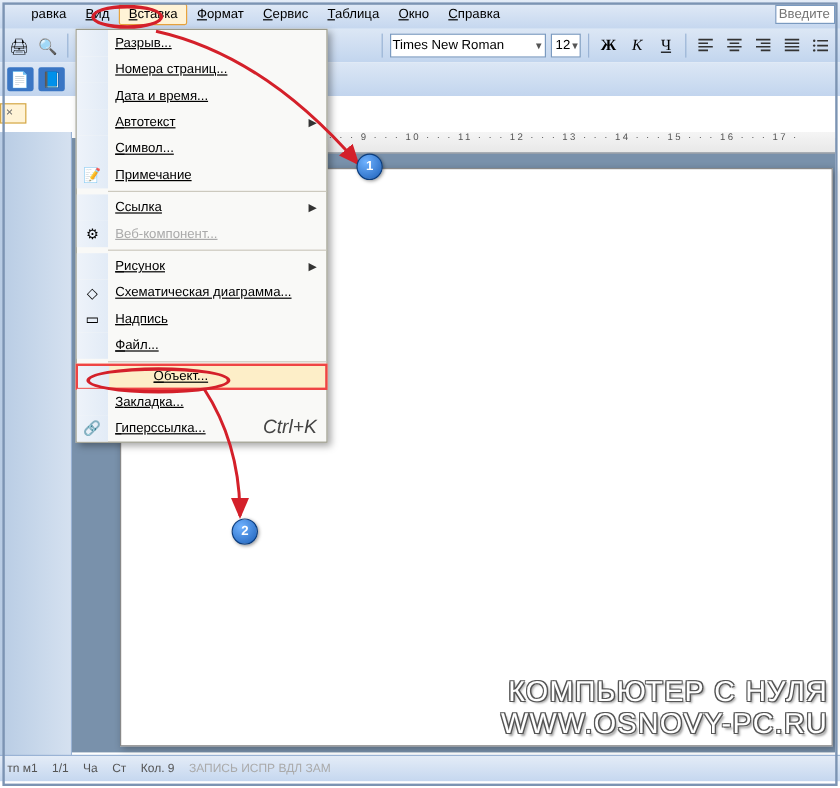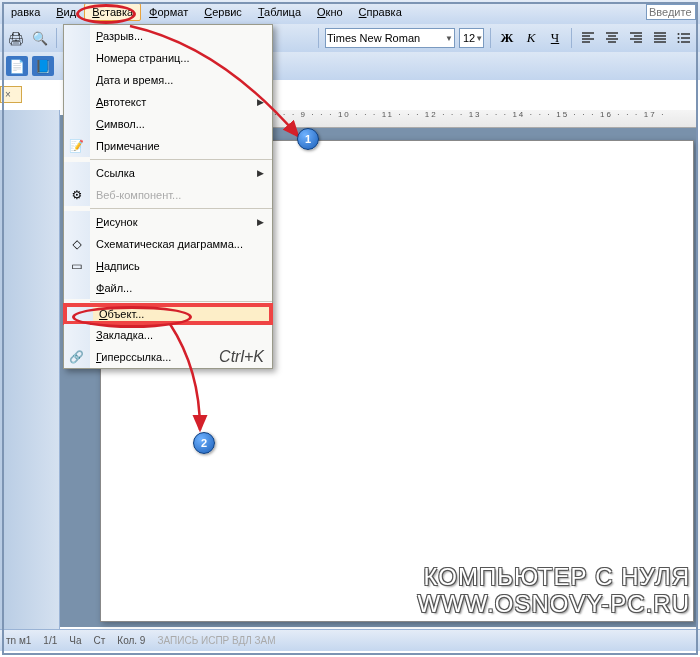--- a/index.html
+++ b/index.html
@@ -1,18 +1,18 @@
 <!DOCTYPE html>
 <html><head>
 <meta charset="utf-8">
 <style>
 * { box-sizing: border-box; margin: 0; padding: 0; }
 body { font-family: Tahoma, Arial, sans-serif; font-size: 11px; background: #fff; width: 700px; height: 657px; overflow: hidden; position: relative; }
 
-.menubar { background: linear-gradient(#e4ecf7, #c5d7ef); height: 24px; display: flex; align-items: center; padding-left: 3px; }
+.menubar { background: linear-gradient(#e4ecf7, #c5d7ef); height: 24px; display: flex; align-items: center; padding-left: 18px; }
 .menubar-item { padding: 3px 8px; cursor: default; }
 .menubar-item.active { background: #fff3d6; border: 1px solid #e8a33d; border-radius: 2px; padding: 2px 7px; }
 .menubar-item .ul { text-decoration: underline; }
 .menubar-input { margin-left: auto; margin-right: 4px; width: 50px; height: 16px; border: 1px solid #7a9ac0; font-size: 11px; padding: 0 2px; }
 
 .toolbar1 { background: linear-gradient(#dce7f5, #c2d5ee); height: 28px; display: flex; align-items: center; padding: 0 6px; gap: 4px; }
 .toolbar1 .left-icons { display: flex; gap: 4px; }
 .tb-icon { width: 20px; height: 20px; display: inline-flex; align-items: center; justify-content: center; font-size: 13px; }
 .sep { width: 1px; height: 20px; background: #9ab3d5; margin: 0 2px; }
 .font-select { width: 130px; height: 20px; border: 1px solid #7a9ac0; background: #fff; font-size: 11px; padding: 0 1px; display: flex; align-items: center; justify-content: space-between; }
@@ -30,26 +30,26 @@
 
 .left-gutter { position: absolute; left: 0; top: 110px; width: 60px; height: 530px; background: linear-gradient(90deg, #b8cce4, #d5e1f0); border-right: 1px solid #9ab3d5; }
 
 .doc-area { position: absolute; left: 60px; top: 115px; right: 4px; bottom: 30px; background: #7991ab; }
 .ruler { position: absolute; left: 65px; top: 110px; right: 4px; height: 18px; background: linear-gradient(#f5f5f5, #e8e8e8); border-bottom: 1px solid #aaa; font-size: 8px; color: #555; overflow: hidden; white-space: nowrap; padding-left: 40px; letter-spacing: 2px; }
 .doc-page { position: absolute; left: 100px; top: 140px; right: 6px; bottom: 35px; background: #fff; border: 1px solid #888; box-shadow: 2px 2px 6px rgba(0,0,0,.3); }
 
 .dropdown { position: absolute; left: 63px; top: 24px; width: 210px; background: #f9f9f7; border: 1px solid #9a9a8a; box-shadow: 3px 3px 6px rgba(0,0,0,.35); }
 .dd-item { display: flex; align-items: center; height: 22px; padding: 0 8px 0 0; cursor: default; position: relative; }
 .dd-icon-col { width: 26px; height: 100%; background: linear-gradient(90deg, #eef3fa, #e2ebf6); display: inline-flex; align-items: center; justify-content: center; margin-right: 6px; font-size: 12px; }
-.dd-label { flex: 1; }
+.dd-label { flex: 1; text-decoration: underline; }
 .dd-label .ul { text-decoration: underline; }
 .dd-arrow { font-size: 9px; color: #333; }
 .dd-shortcut { font-size: 16px; color: #444; margin-left: 1px; font-style: italic; }
 .dd-item.disabled .dd-label { color: #aaa; }
-.dd-item.highlight { background: #fdeec8; border: 4px solid #ef4444; margin: -1px; }
+.dd-item.highlight { background: #fdeec8; border: 2px solid #ef4444; margin: -1px; gap: 31px; }
 .dd-sep { height: 1px; background: #ccc9be; margin: 2px 0 2px 26px; }
 
 .callout-circle { position: absolute; width: 22px; height: 22px; border-radius: 50%; background: radial-gradient(circle at 35% 30%, #6fb2ff, #1c5fb8); border: 1px solid #0a3c7d; color: #fff; font-size: 11px; font-weight: bold; display: flex; align-items: center; justify-content: center; box-shadow: 1px 1px 3px rgba(0,0,0,.4); }
 .c1 { left: 297px; top: 128px; }
 .c2 { left: 193px; top: 432px; }
 
 .ellipse1 { position: absolute; left: 76px; top: 4px; width: 60px; height: 20px; border: 3px solid #d4202a; border-radius: 50%; pointer-events: none; }
 .ellipse2 { position: absolute; left: 72px; top: 306px; width: 120px; height: 22px; border: 3px solid #d4202a; border-radius: 50%; pointer-events: none; }
 
 svg.arrow { position: absolute; pointer-events: none; }

